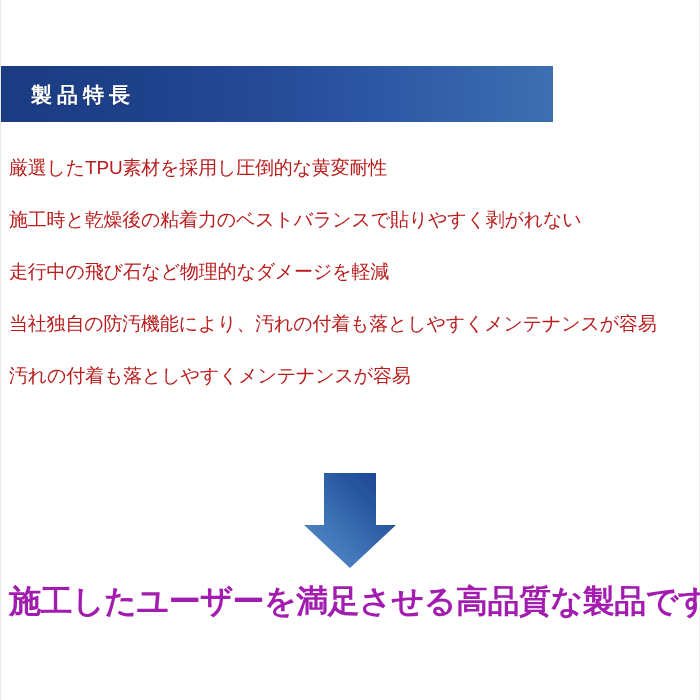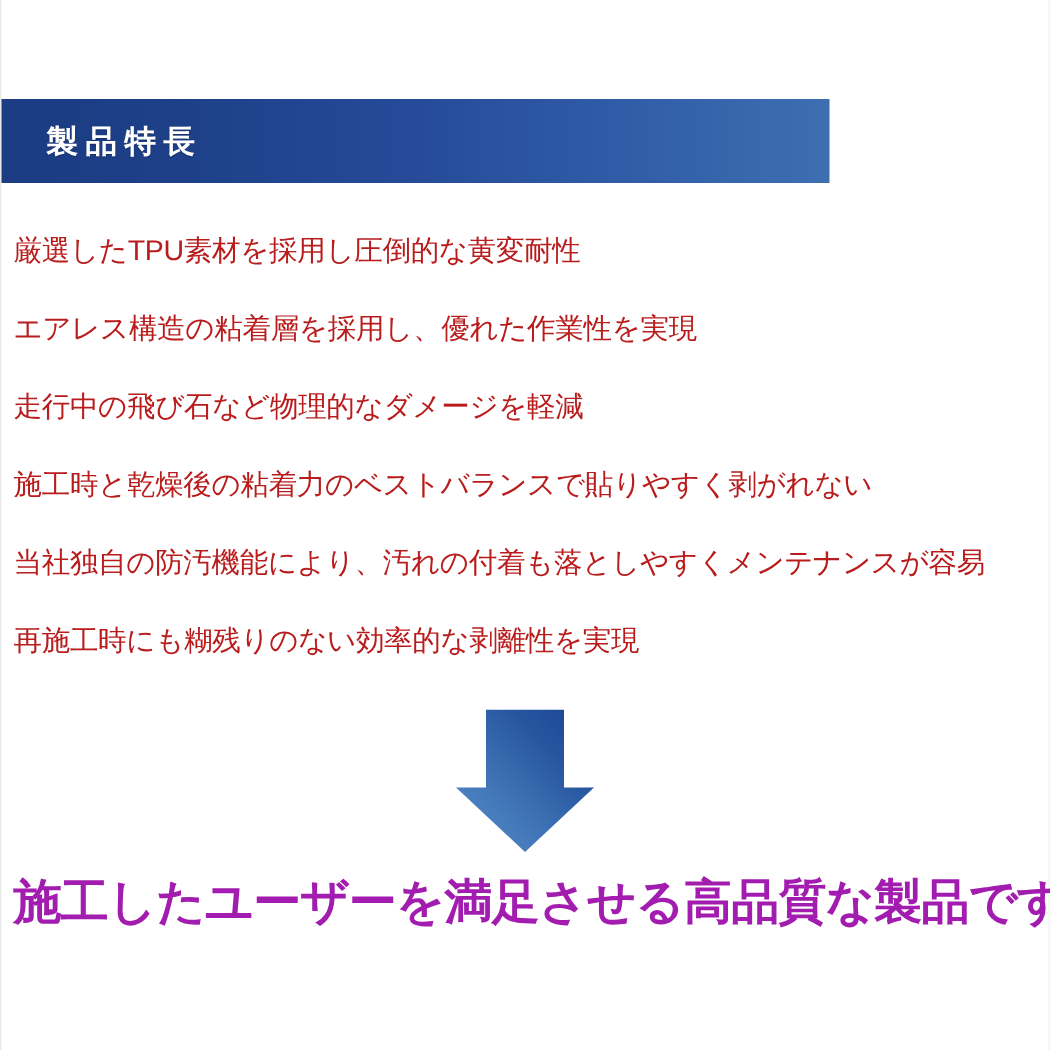--- a/index.html
+++ b/index.html
@@ -100,25 +100,24 @@
 <body>
 
 <div class="page">
 
   <div class="section-header">
     <span class="title">製品特長</span>
   </div>
 
   <div class="feature-list">
     <div class="feature-line">厳選したTPU素材を採用し圧倒的な黄変耐性</div>
-    <div class="feature-line">エアレス構造の粘着層を採用し、優れた作業性を実現</div>
+    <div class="feature-line">施工時と乾燥後の粘着力のベストバランスで貼りやすく剥がれない</div>
     <div class="feature-line">走行中の飛び石など物理的なダメージを軽減</div>
-    <div class="feature-line">施工時と乾燥後の粘着力のベストバランスで貼りやすく剥がれない</div>
     <div class="feature-line">当社独自の防汚機能により、汚れの付着も落としやすくメンテナンスが容易</div>
-    <div class="feature-line">再施工時にも糊残りのない効率的な剥離性を実現</div>
+    <div class="feature-line">汚れの付着も落としやすくメンテナンスが容易</div>
   </div>
 
   <div class="arrow-wrap">
     <svg viewBox="0 0 92 95" xmlns="http://www.w3.org/2000/svg">
       <defs>
         <linearGradient id="arrowGrad" x1="0" y1="1" x2="1" y2="0">
           <stop offset="0%" stop-color="#5c8fcb"></stop>
           <stop offset="35%" stop-color="#4176b8"></stop>
           <stop offset="70%" stop-color="#27569f"></stop>
           <stop offset="100%" stop-color="#1a4291"></stop>

